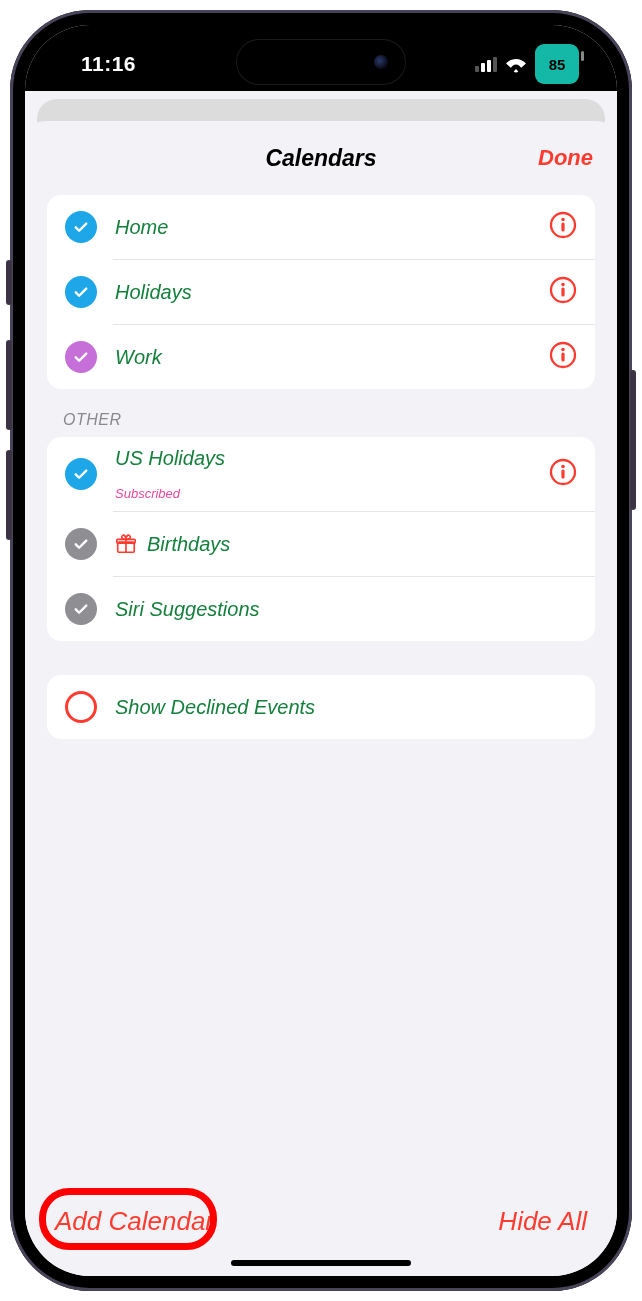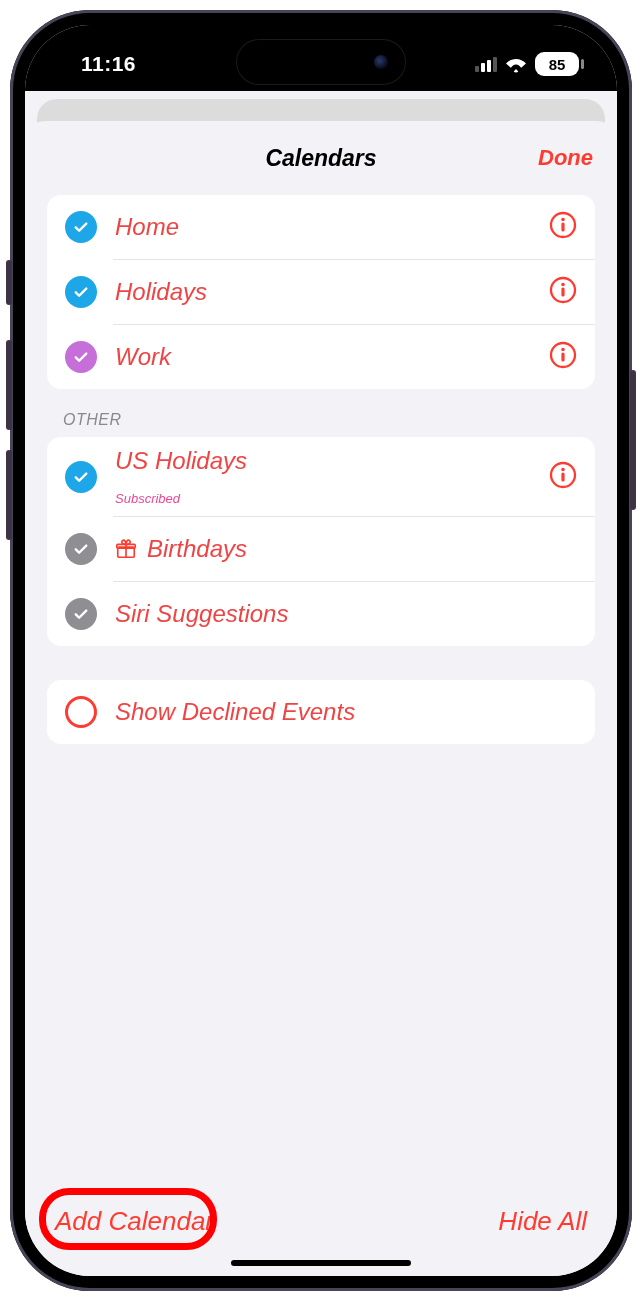--- a/index.html
+++ b/index.html
@@ -74,21 +74,21 @@
     transform:translateY(-50%);
   }
   .signal-bars { display:flex; align-items:flex-end; gap:2px; height:16px;}
   .signal-bars span { width:4px; background:#555; border-radius:1px; }
   .signal-bars span.on { background:#fff; }
   .signal-bars span:nth-child(1){height:6px;}
   .signal-bars span:nth-child(2){height:9px;}
   .signal-bars span:nth-child(3){height:12px;}
   .signal-bars span:nth-child(4){height:15px;}
   .battery-pill {
-    width:44px;height:24px;border-radius:9px;background:#ffffff;position:relative;
+    width:44px;height:40px;border-radius:9px;background:#14b8a6;position:relative;
     display:flex;align-items:center;justify-content:center;
     color:#000;font-size:15px;font-weight:600;
   }
   .battery-pill::after{content:"";position:absolute;right:-5px;top:7px;width:3px;height:10px;border-radius:2px;background:#888;}
 
   
   .back-sheet {
     position:absolute;
     top:66px; left:0; right:0; height:60px;
     background:#dcdcdc;
@@ -152,21 +152,21 @@
   }
   
   .list-group .divider { height:1px;background:#e4e4e8;margin-left:66px; }
 
   .check {
     width:32px;height:32px;border-radius:50%;
     display:flex;align-items:center;justify-content:center;
     flex-shrink:0;
   }
   .row-body { flex:1; display:flex; flex-direction:column; justify-content:center; min-width:0;}
-  .row-title { font-size:24px; color:#ef4444; display:flex; align-items:center; gap:10px;}
+  .row-title { font-size:20px; color:#15803d; display:flex; align-items:center; gap:10px;}
   .row-sub { font-size:13px; color:#ec4899; margin-top:16px;}
   .info-btn { color:#ff3b30; flex-shrink:0; }
 
   .radio-empty {
     width:32px;height:32px;border-radius:50%;
     border:3px solid #ff3b30;
     flex-shrink:0;
   }
 
   .bottom-bar {

